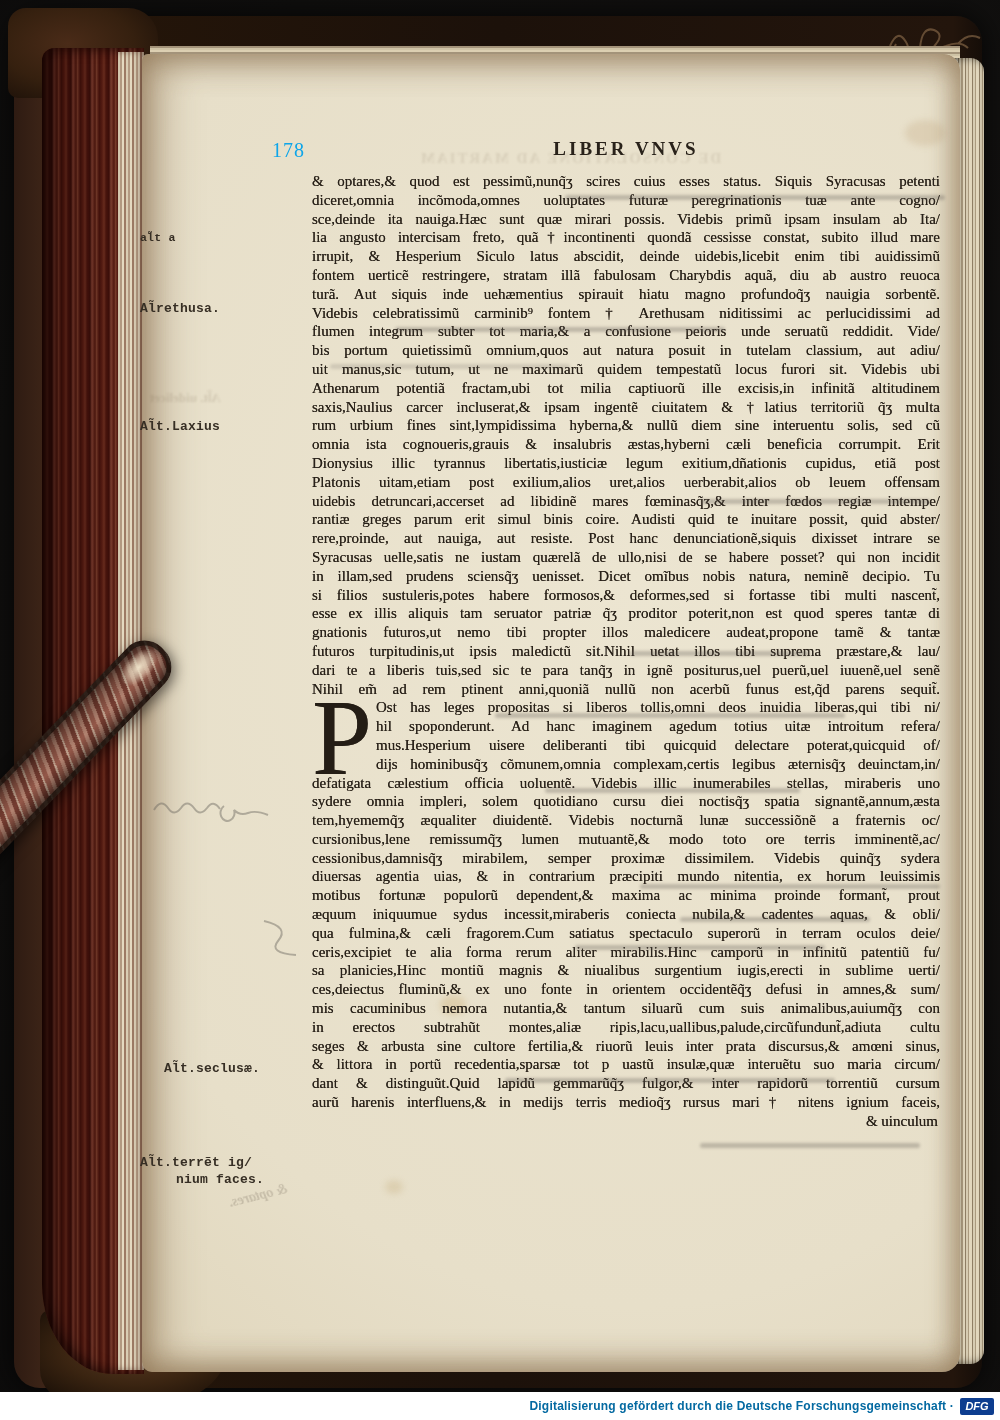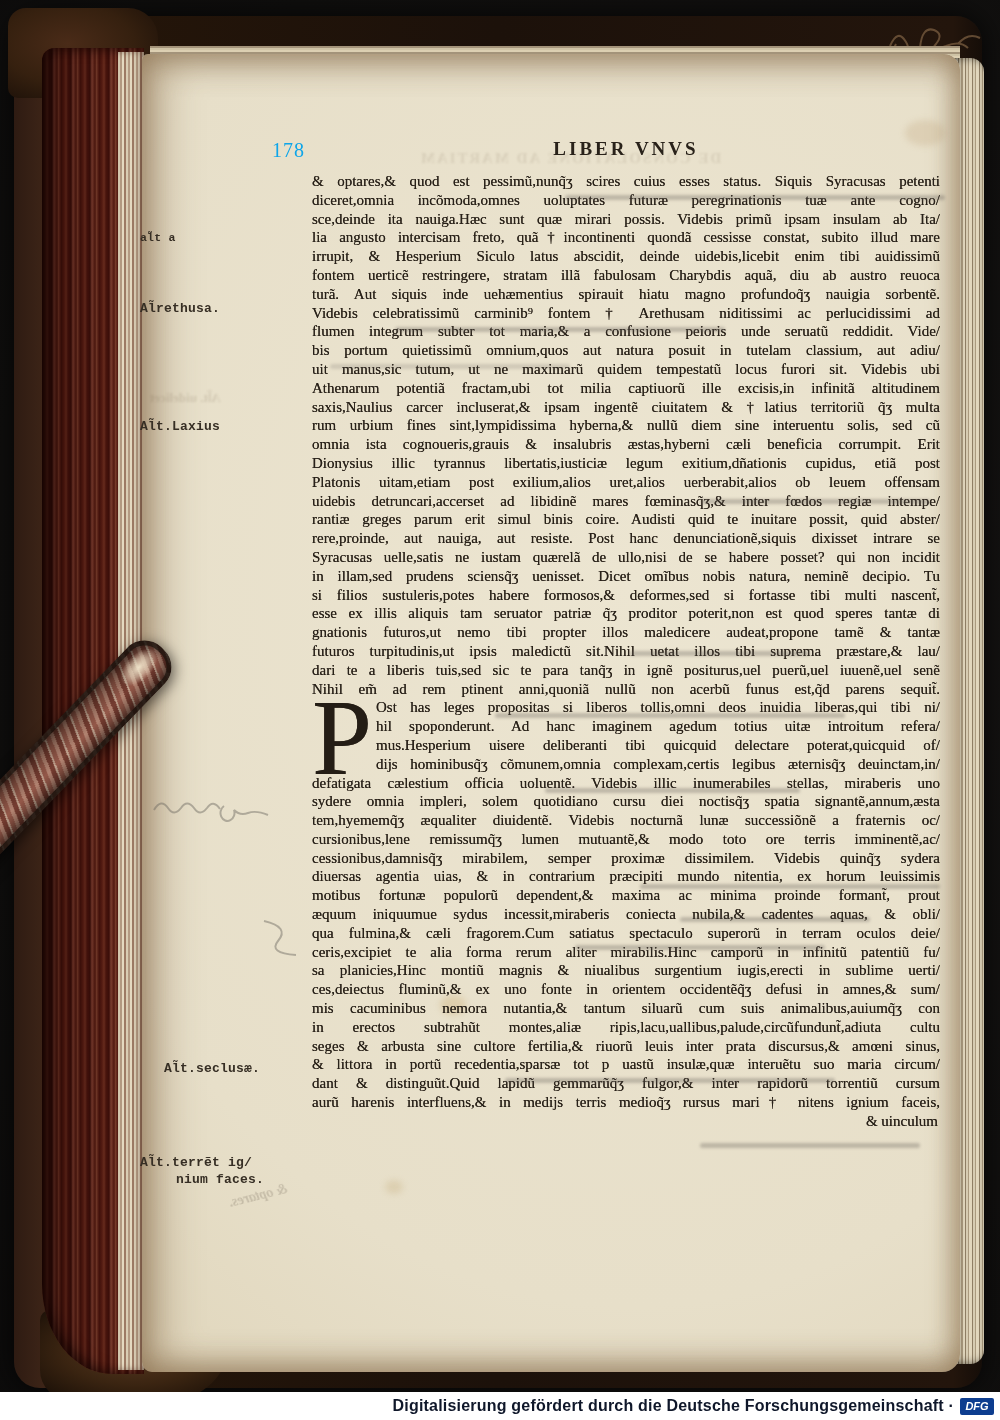--- a/index.html
+++ b/index.html
@@ -84,21 +84,21 @@
        linear-gradient(0deg, rgba(25,15,10,.45), rgba(90,50,40,.18) 40%, rgba(30,18,12,.5)),
        repeating-linear-gradient(115deg,#a06050 0 5px,#c59480 5px 9px,#7c3f33 9px 14px,#d8bca6 14px 16px);
      border:5px solid rgba(22,15,10,.78);
      box-shadow:0 4px 14px rgba(0,0,0,.55), inset 0 0 12px rgba(0,0,0,.5);}
   .rod::after{content:"";position:absolute;right:2px;top:4px;width:46px;height:26px;border-radius:50%;
      background:radial-gradient(closest-side,#efe2c8 0%,rgba(239,226,200,.55) 55%,rgba(239,226,200,0) 100%);}
   
   .footer{position:absolute;left:0;bottom:0;width:1000px;height:28px;background:#ffffff;
      display:flex;align-items:center;justify-content:flex-end;gap:6px;padding-right:6px;box-sizing:border-box;
      font-family:"Liberation Sans","DejaVu Sans",sans-serif;}
-  .credit{font-size:16px;font-weight:700;color:#0f172a;letter-spacing:.2px;}
+  .credit{font-size:12px;font-weight:700;color:#0369a1;letter-spacing:.2px;}
   .dfg{width:34px;height:17px;background:#0d3d8f;color:#fff;font-size:11px;font-weight:700;
      font-style:italic;display:flex;align-items:center;justify-content:center;border-radius:2px;}
 </style>
 </head>
 <body>
 
 <div class="backdrop"></div>
 <div class="cover"></div>
 <div class="cover-corner-tl"></div>
 <div class="cover-corner-tr"></div>

